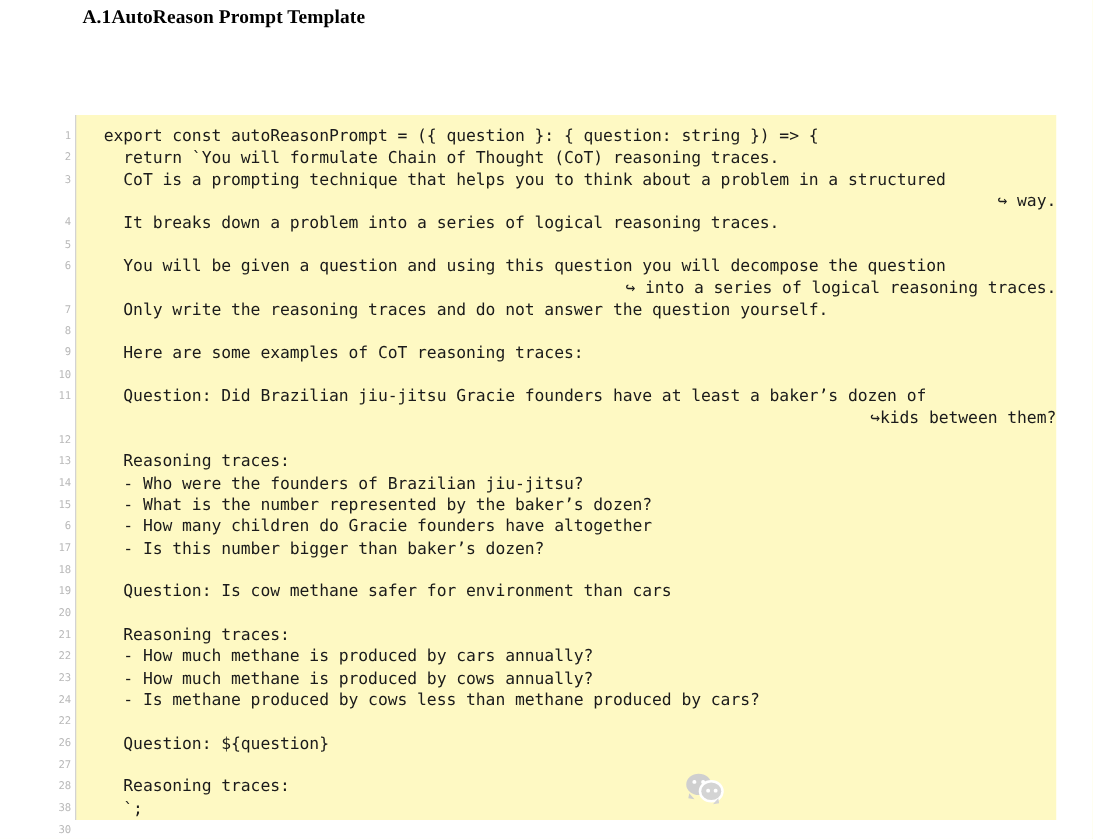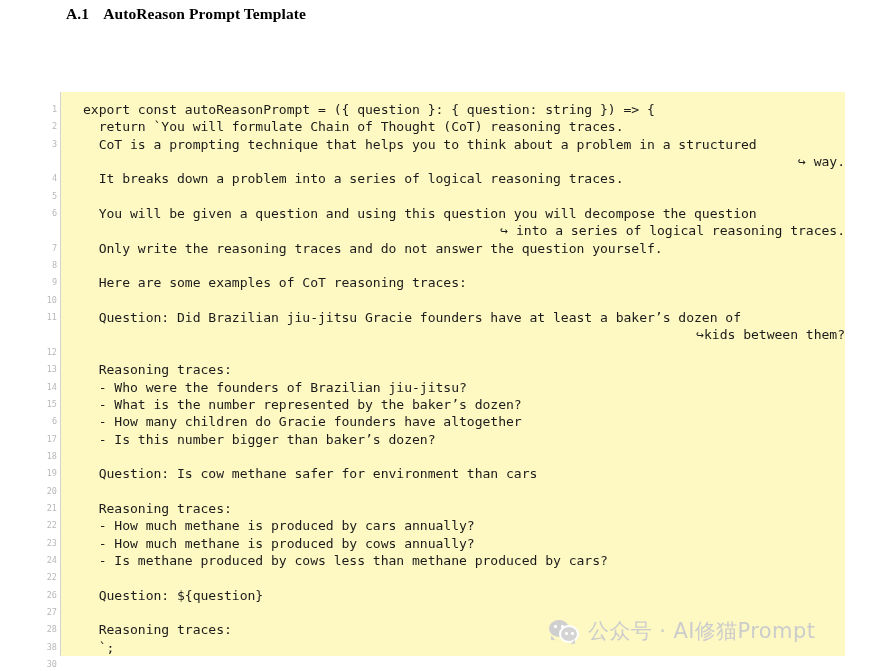--- a/index.html
+++ b/index.html
@@ -22,21 +22,21 @@
     top: 5px;
     font-family: "Liberation Serif", serif;
     font-weight: bold;
     font-size: 15.5px;
     color: #000000;
     letter-spacing: 0.1px;
     white-space: nowrap;
   }
   #section-heading .sec-num {
     display: inline-block;
-    margin-right: 14px;
+    margin-right: 0;
   }
 
   
   #listing {
     position: absolute;
     left: 41px;
     top: 92px;
     width: 804px;
     height: 564px;
     display: flex;
@@ -219,14 +219,13 @@
 
 <div id="watermark">
   <div id="wechat-icon">
     <span class="bub bub-big"></span>
     <span class="bub bub-small"></span>
     <span class="dot d1"></span>
     <span class="dot d2"></span>
     <span class="dot d3"></span>
     <span class="dot d4"></span>
   </div>
-  <div id="watermark-text">公众号 · AI修猫Prompt</div>
 </div>
 
 </body></html>

